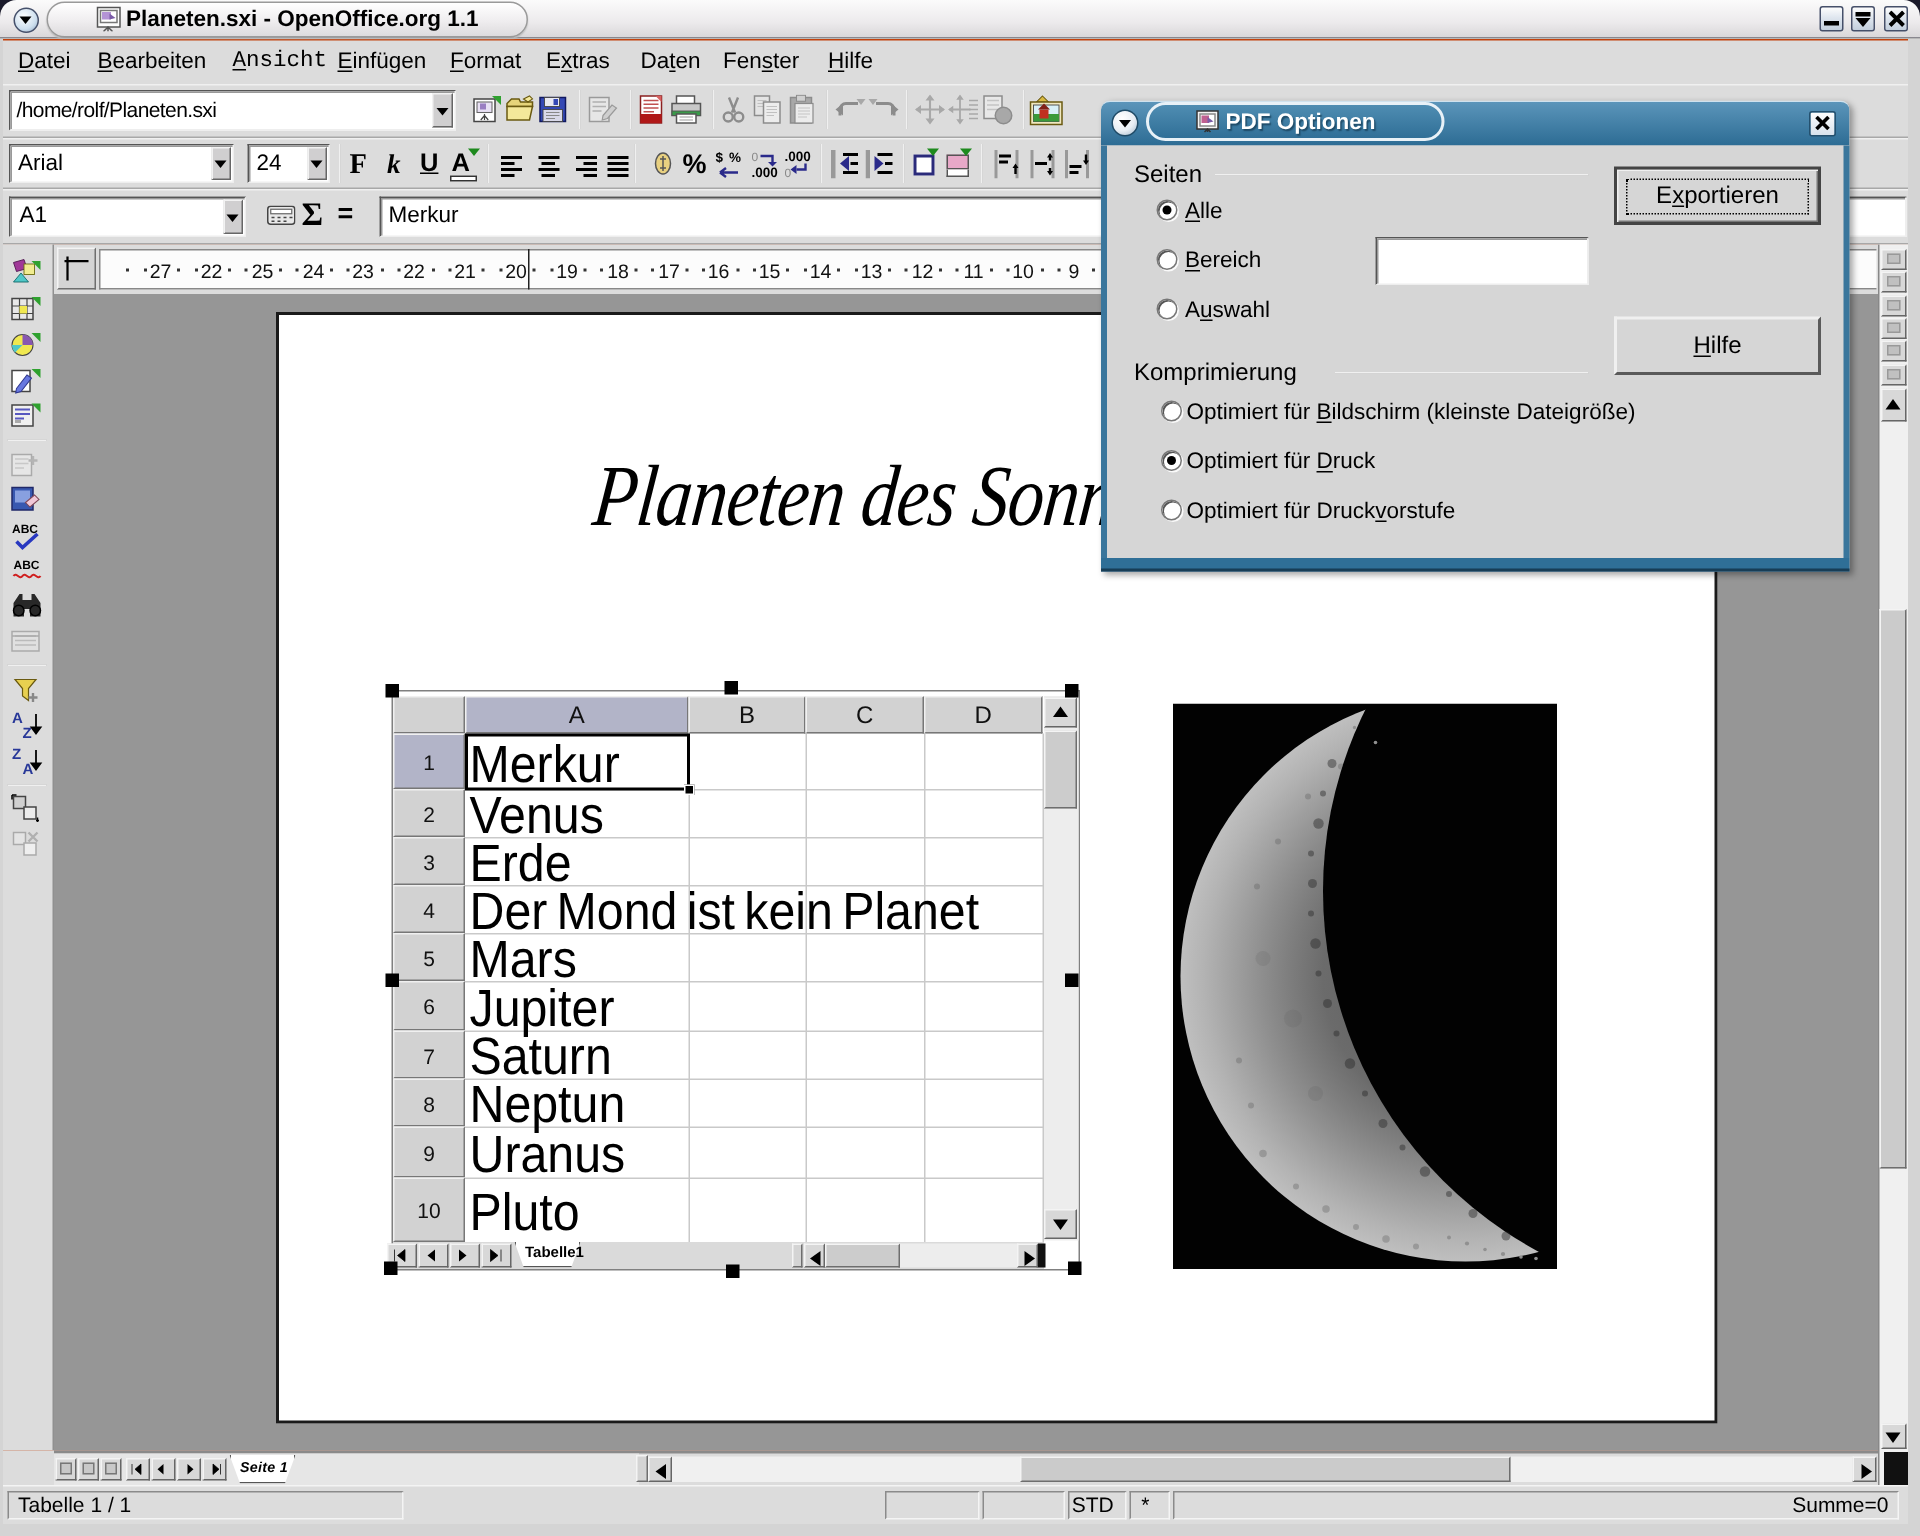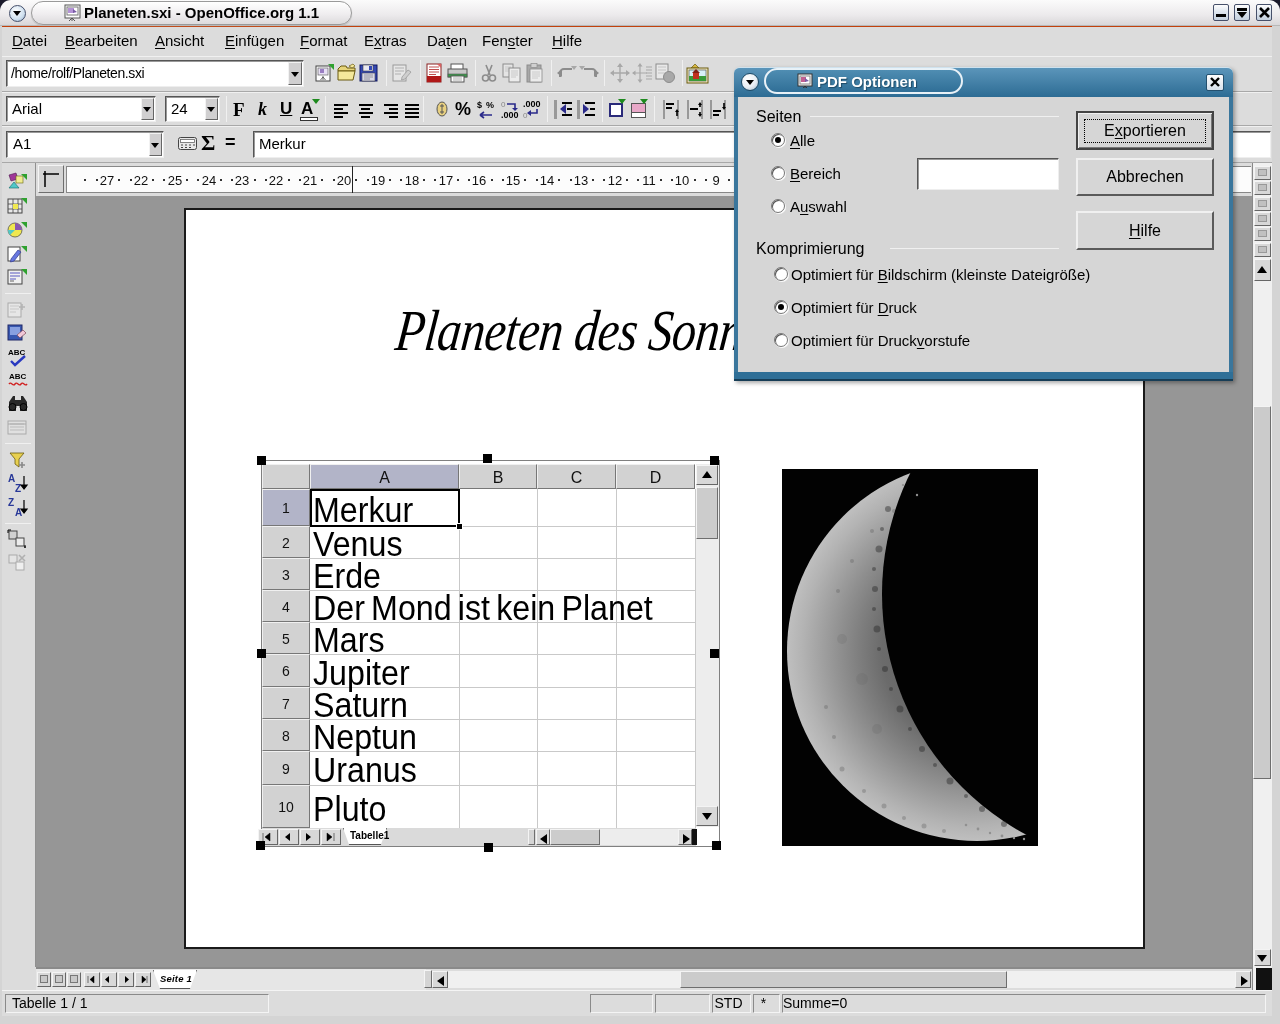--- a/index.html
+++ b/index.html
@@ -51,21 +51,21 @@
 <div class="a tbtn" style="left:1256px;top:4px;width:16px;height:17px;"></div>
 <div class="a" style="left:1216px;top:14px;width:10px;height:3px;background:#000;"></div>
 <div class="a" style="left:1237px;top:8px;width:10px;height:3px;background:#000;"></div>
 <div class="a" style="left:1237px;top:12px;width:0;height:0;border-left:5px solid transparent;border-right:5px solid transparent;border-top:6px solid #000;"></div>
 <svg class="a" style="left:1259px;top:7px;width:11px;height:11px;" viewBox="0 0 11 11">
       <path d="M1 1l9 9M10 1l-9 9" stroke="#000" stroke-width="2.6"></path>
     </svg>
 <div class="a" style="left:0px;top:27px;width:1280px;height:29px;background:#dcdcdc;"></div>
 <div class="menu-it" style="left:12px;top:27px;"><u>D</u>atei</div>
 <div class="menu-it" style="left:65px;top:27px;"><u>B</u>earbeiten</div>
-<div class="menu-it" style="left:155px;top:27px;"><u>A</u>nsicht</div>
+<div class="menu-it" style="left:155px;top:27px;font-family:Liberation Mono, monospace;"><u>A</u>nsicht</div>
 <div class="menu-it" style="left:225px;top:27px;"><u>E</u>infügen</div>
 <div class="menu-it" style="left:300px;top:27px;"><u>F</u>ormat</div>
 <div class="menu-it" style="left:364px;top:27px;">E<u>x</u>tras</div>
 <div class="menu-it" style="left:427px;top:27px;">Da<u>t</u>en</div>
 <div class="menu-it" style="left:482px;top:27px;">Fen<u>s</u>ter</div>
 <div class="menu-it" style="left:552px;top:27px;"><u>H</u>ilfe</div>
 <div class="a" style="left:0px;top:56px;width:1280px;height:36px;background:#dcdcdc;border-top:1px solid #f0f0f0;border-bottom:1px solid #a8a8a8;"></div>
 <div class="a sunken" style="left:6px;top:60px;width:298px;height:27px;"></div>
 <div class="a" style="left:11px;top:60px;width:280px;height:26px;line-height:26px;font-size:14px;letter-spacing:-0.4px;color:#000;">/home/rolf/Planeten.sxi</div>
 <div class="a combo-btn" style="left:288px;top:62px;width:14px;height:23px;"></div>
@@ -613,21 +613,21 @@
 <div class="a arrow-l" style="left:437px;top:976px;"></div>
 <div class="a raised" style="left:680px;top:971px;width:327px;height:17px;background:#cbcbcb;"></div>
 <div class="a sb-btn" style="left:1235px;top:971px;width:16px;height:17px;"></div>
 <div class="a arrow-r" style="left:1241px;top:976px;"></div>
 <div class="a" style="left:0px;top:990px;width:1280px;height:26px;background:#dcdcdc;border-top:1px solid #f4f4f4;"></div>
 <div class="a" style="left:5px;top:994px;width:264px;height:19px;background:#dcdcdc;border:1px solid;border-color:#8a8a8a #f4f4f4 #f4f4f4 #8a8a8a;font-size:14px;line-height:17px;color:#000;text-align:left;padding-left:6px;padding-right:6px;">Tabelle 1 / 1</div>
 <div class="a" style="left:590px;top:994px;width:63px;height:19px;background:#dcdcdc;border:1px solid;border-color:#8a8a8a #f4f4f4 #f4f4f4 #8a8a8a;font-size:14px;line-height:17px;color:#000;text-align:left;padding-left:6px;padding-right:6px;"></div>
 <div class="a" style="left:655px;top:994px;width:55px;height:19px;background:#dcdcdc;border:1px solid;border-color:#8a8a8a #f4f4f4 #f4f4f4 #8a8a8a;font-size:14px;line-height:17px;color:#000;text-align:left;padding-left:6px;padding-right:6px;"></div>
 <div class="a" style="left:712px;top:994px;width:39px;height:19px;background:#dcdcdc;border:1px solid;border-color:#8a8a8a #f4f4f4 #f4f4f4 #8a8a8a;font-size:14px;line-height:17px;color:#000;text-align:center;padding-left:0px;padding-right:6px;">STD</div>
 <div class="a" style="left:753px;top:994px;width:27px;height:19px;background:#dcdcdc;border:1px solid;border-color:#8a8a8a #f4f4f4 #f4f4f4 #8a8a8a;font-size:14px;line-height:17px;color:#000;text-align:center;padding-left:0px;padding-right:6px;">*</div>
-<div class="a" style="left:782px;top:994px;width:484px;height:19px;background:#dcdcdc;border:1px solid;border-color:#8a8a8a #f4f4f4 #f4f4f4 #8a8a8a;font-size:14px;line-height:17px;color:#000;text-align:left;padding-left:0px;padding-right:20px;">Summe=0</div>
+<div class="a" style="left:782px;top:994px;width:484px;height:19px;background:#dcdcdc;border:1px solid;border-color:#8a8a8a #f4f4f4 #f4f4f4 #8a8a8a;font-size:14px;line-height:17px;color:#000;text-align:right;padding-left:0px;padding-right:6px;">Summe=0</div>
 <div class="a" style="left:0px;top:1016px;width:1280px;height:8px;background:#d4d4d4;"></div>
 <div class="a" style="left:1252px;top:163px;width:20px;height:827px;background:#f0f0f0;border-left:1px solid #888;"></div>
 <div class="a sb-btn" style="left:1254px;top:166px;width:17px;height:14px;"></div>
 <div class="a" style="left:1258px;top:169px;width:9px;height:7px;background:#c0c0c0;border:1px solid #999;"></div>
 <div class="a sb-btn" style="left:1254px;top:181.3px;width:17px;height:14px;"></div>
 <div class="a" style="left:1258px;top:184.3px;width:9px;height:7px;background:#c0c0c0;border:1px solid #999;"></div>
 <div class="a sb-btn" style="left:1254px;top:196.60000000000002px;width:17px;height:14px;"></div>
 <div class="a" style="left:1258px;top:199.60000000000002px;width:9px;height:7px;background:#c0c0c0;border:1px solid #999;"></div>
 <div class="a sb-btn" style="left:1254px;top:211.90000000000003px;width:17px;height:14px;"></div>
 <div class="a" style="left:1258px;top:214.90000000000003px;width:9px;height:7px;background:#c0c0c0;border:1px solid #999;"></div>
@@ -676,14 +676,13 @@
 <div class="a" style="left:890px;top:248px;width:169px;height:1px;background:#9b9b9b;border-bottom:1px solid #f0f0f0;"></div>
 <div class="radio" style="left:774px;top:267px;"></div>
 <div class="dlg-lbl" style="left:791px;top:266px;">Optimiert für <u>B</u>ildschirm (kleinste Dateigröße)</div>
 <div class="radio on" style="left:774px;top:300px;"></div>
 <div class="dlg-lbl" style="left:791px;top:299px;">Optimiert für <u>D</u>ruck</div>
 <div class="radio" style="left:774px;top:333px;"></div>
 <div class="dlg-lbl" style="left:791px;top:332px;">Optimiert für Druck<u>v</u>orstufe</div>
 <div class="btn" style="left:1076px;top:111px;width:138px;height:39px;border-color:#444;border-width:2px;box-shadow:inset 1px 1px 0 #f0f0f0,inset -1px -1px 0 #777;">
       <div style="margin:6px;border:1px dotted #000;line-height:22px;">E<u>x</u>portieren</div>
     </div>
-<div class="btn" style="left:1076px;top:158px;width:138px;height:38px;line-height:34px;">Abbrechen</div>
 <div class="btn" style="left:1076px;top:211px;width:138px;height:39px;line-height:35px;"><u>H</u>ilfe</div>
 </div>
 </body></html>

